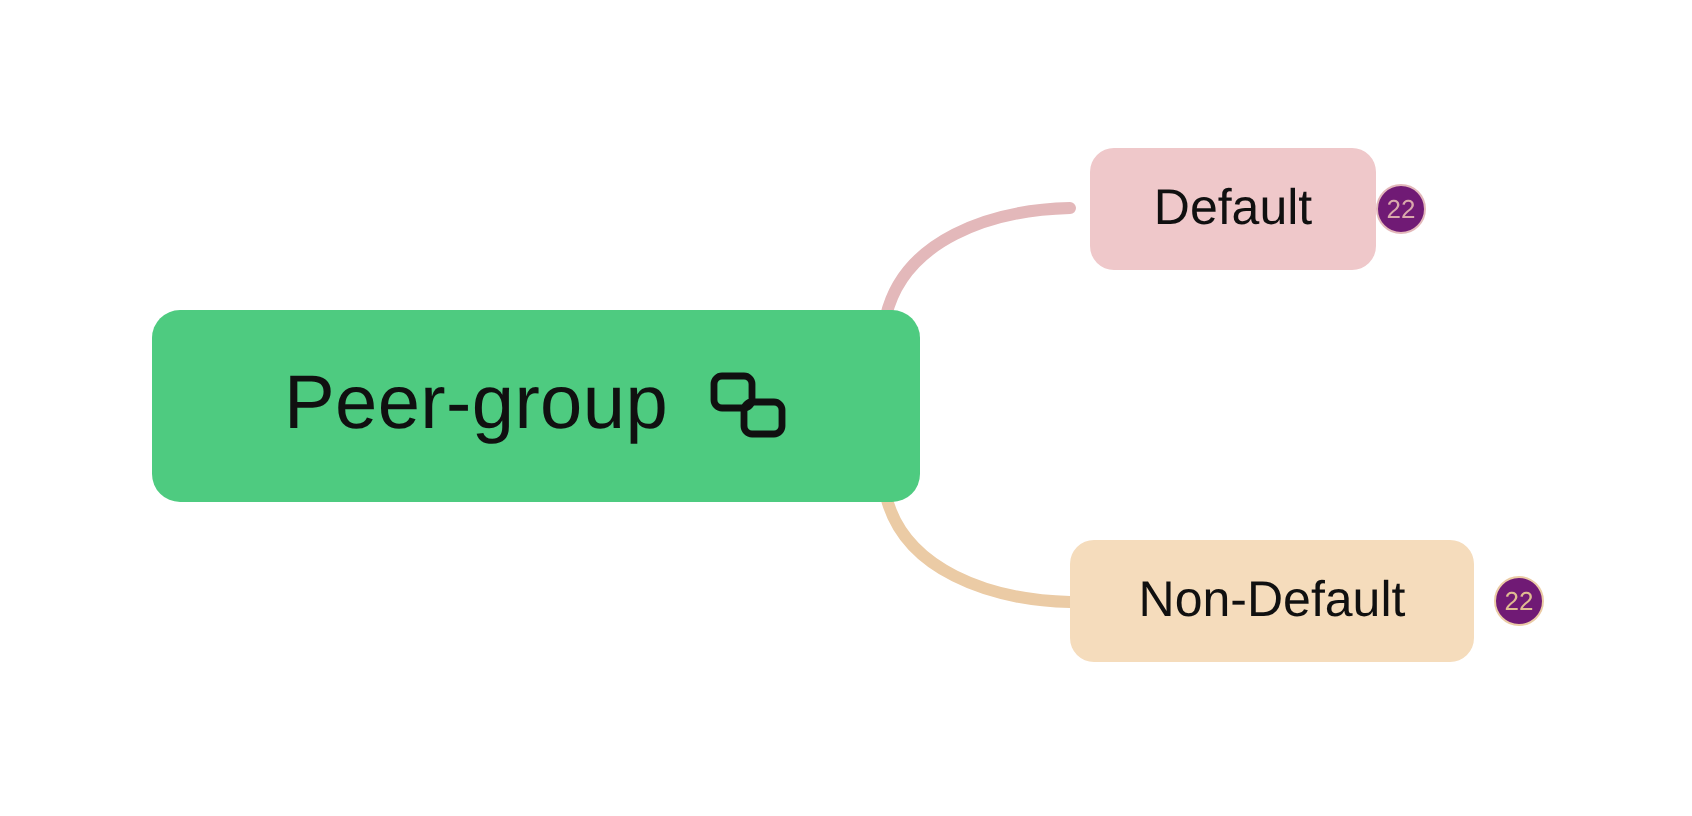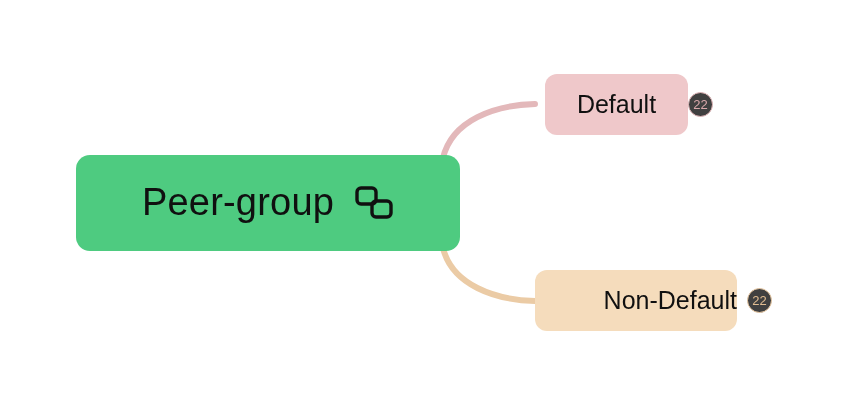--- a/index.html
+++ b/index.html
@@ -65,40 +65,39 @@
     margin-left: 10px;
   }
   .node-nondefault {
     left: 535px;
     top: 270px;
     width: 202px;
     height: 61px;
     background: #F5DCBC;
     font-size: 25px;
     font-weight: 400;
-    justify-content: flex-end;
   }
   .copy-icon {
     display: inline-block;
     width: 40px;
     height: 36px;
     flex: 0 0 auto;
   }
   .badge {
     position: absolute;
     display: flex;
     align-items: center;
     justify-content: center;
     width: 25px;
     height: 25px;
     border-radius: 50%;
     box-sizing: border-box;
     font-size: 13px;
     font-weight: 400;
-    background: #404040;
+    background: #701a75;
   }
   .badge-default {
     left: 688px;
     top: 92px;
     border: 1.5px solid #E3B8BA;
     color: #D9A8AB;
   }
   .badge-nondefault {
     left: 747px;
     top: 288px;

